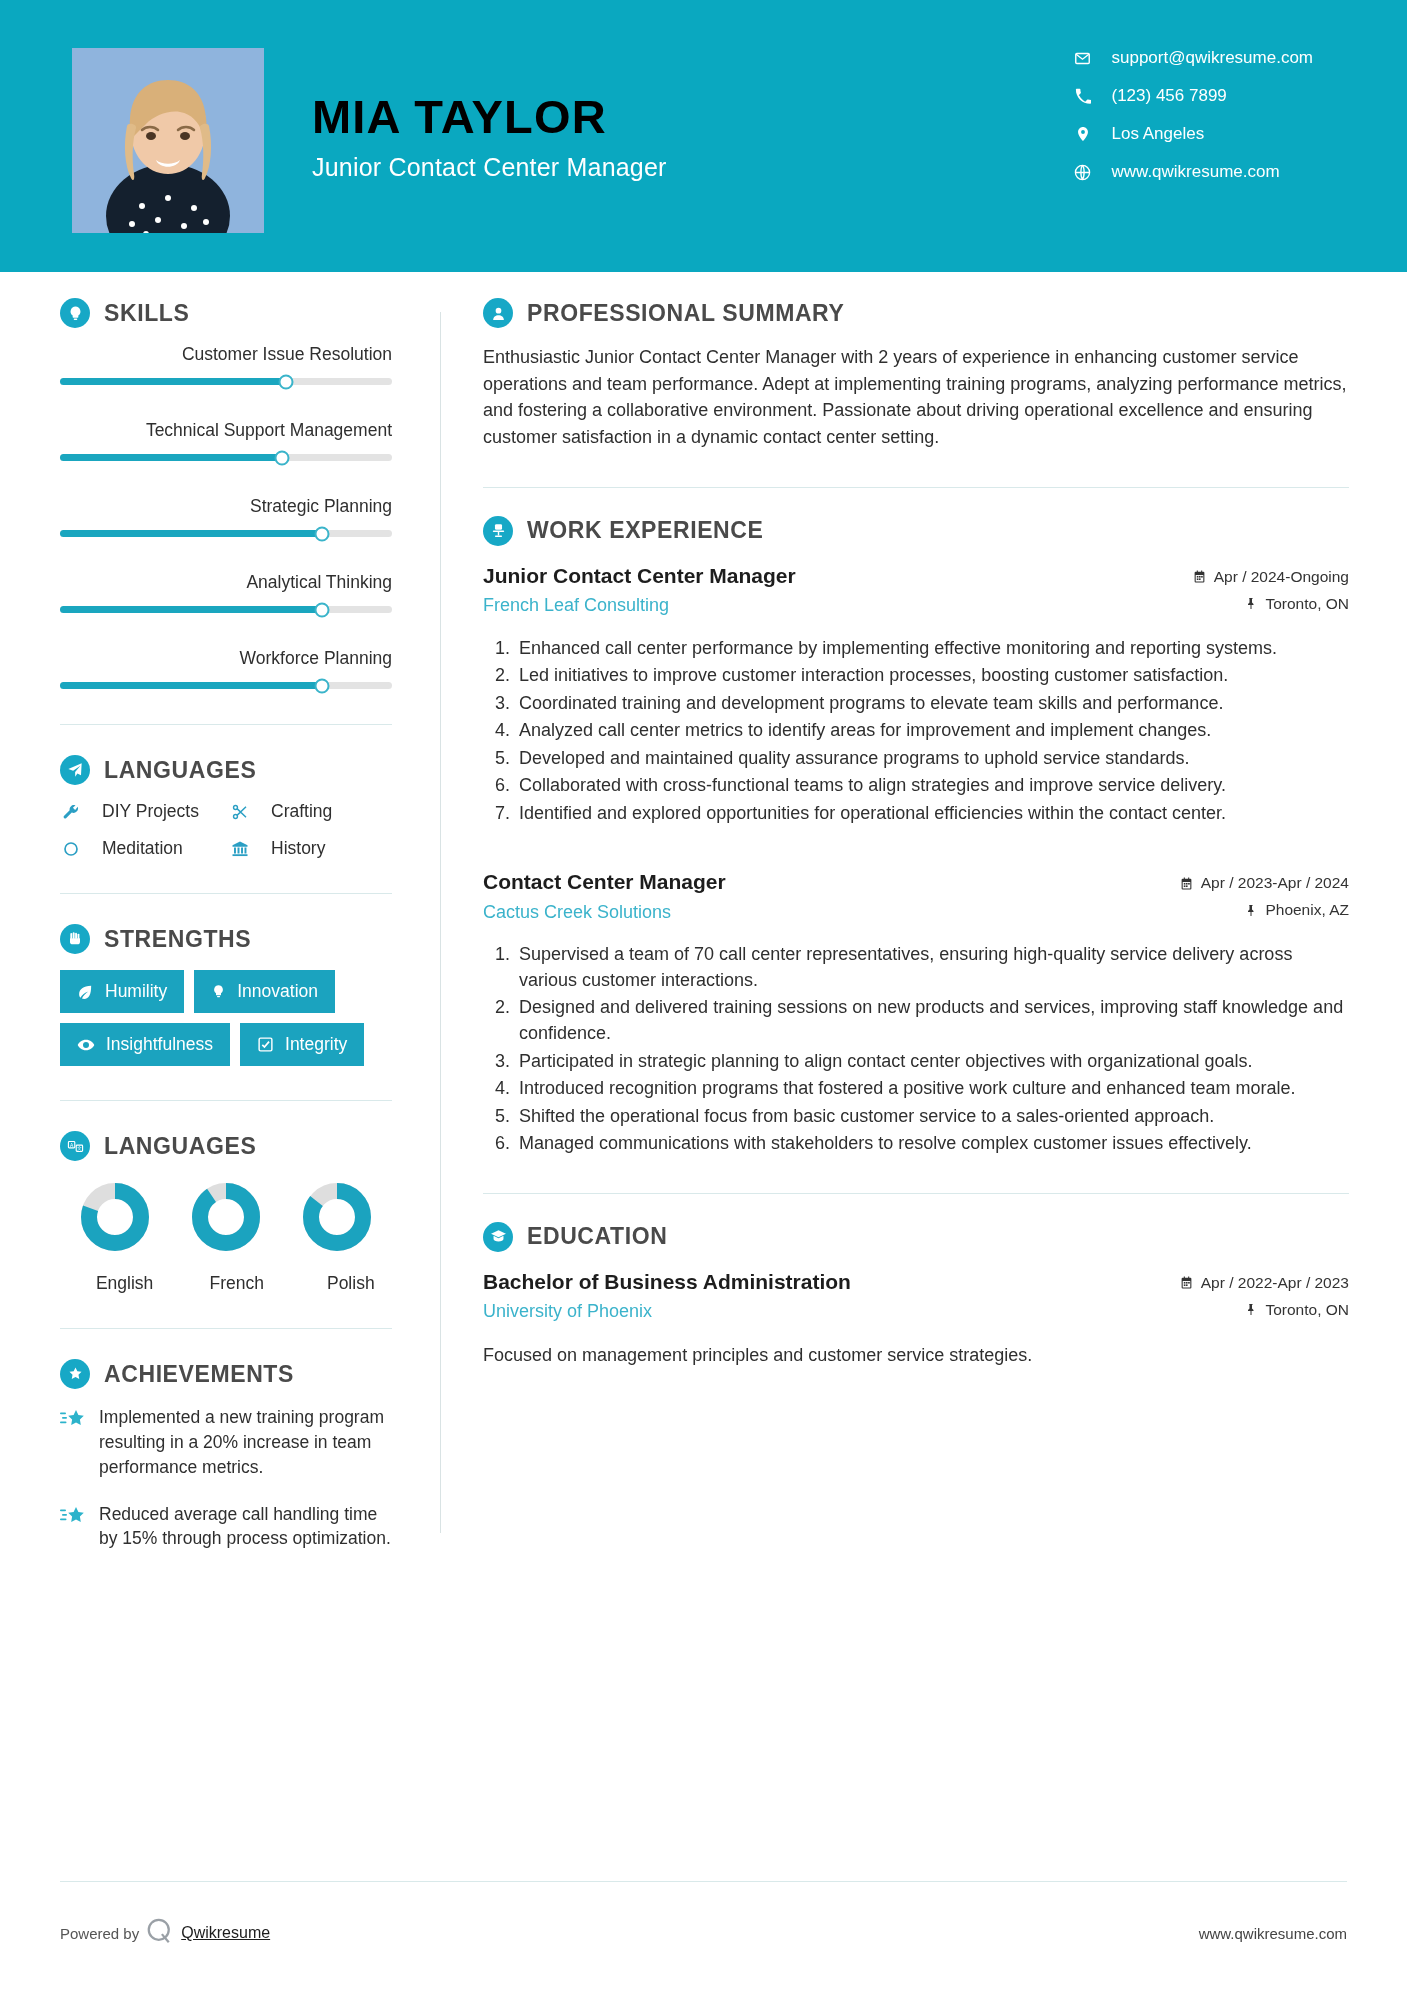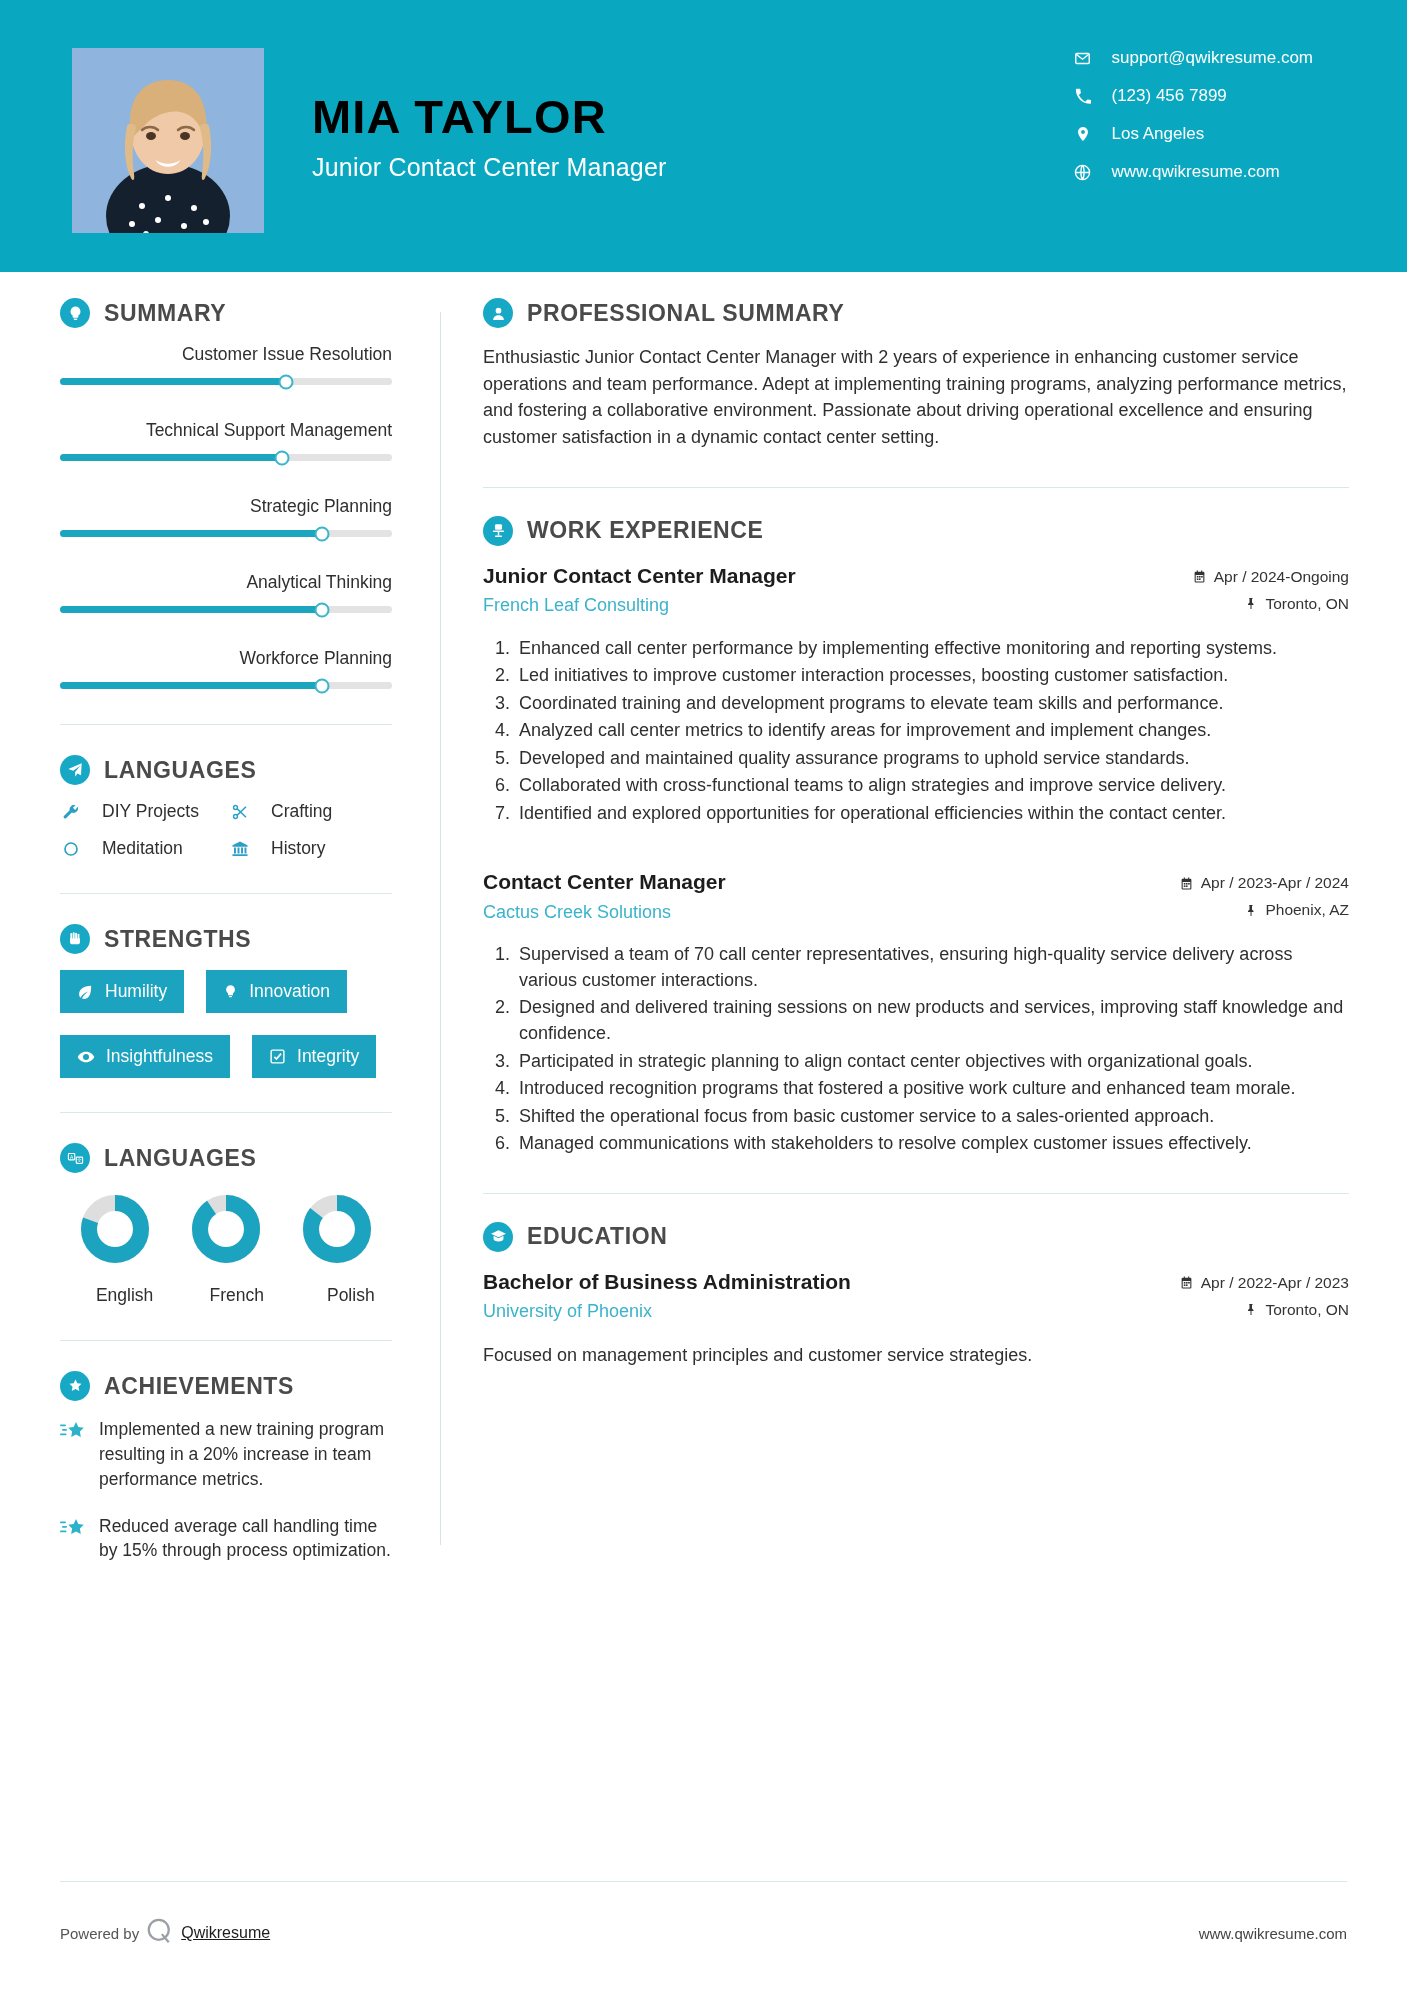--- a/index.html
+++ b/index.html
@@ -167,21 +167,21 @@
     gap: 20px;
     font-size: 17.5px;
     color: #2f2f2f;
   }
   .interest-item .ii { width: 22px; display:inline-flex; justify-content:center; flex:none; }
 
   
   .strength-wrap {
     display: flex;
     flex-wrap: wrap;
-    gap: 22px;
+    gap: 10px;
   }
   .strength-tag {
     background: #1ba3bf;
     color: #ffffff;
     font-size: 17.5px;
     padding: 11px 17px;
     display: inline-flex;
     align-items: center;
     gap: 11px;
     white-space: nowrap;
@@ -389,21 +389,21 @@
     <div class="left-col">
 
       <div>
         <div class="sec-head">
           <span class="sec-badge">
             <svg width="17" height="17" viewBox="0 0 24 24" fill="#ffffff">
               <path d="M12 2a7 7 0 00-4 12.7V17a1 1 0 001 1h6a1 1 0 001-1v-2.3A7 7 0 0012 2z"></path>
               <rect x="9.5" y="19" width="5" height="2" rx="1"></rect>
             </svg>
           </span>
-          <span class="sec-title">SUMMARY</span>
+          <span class="sec-title">SKILLS</span>
         </div>
         <div id="skills-container">
             <div class="skill-item">
               <div class="skill-name">Customer Issue Resolution</div>
               <div class="skill-track">
                 <div class="skill-fill" style="width: 68%;"></div>
                 <div class="skill-knob" style="left: 68%;"></div>
               </div>
             </div>
             <div class="skill-item">

